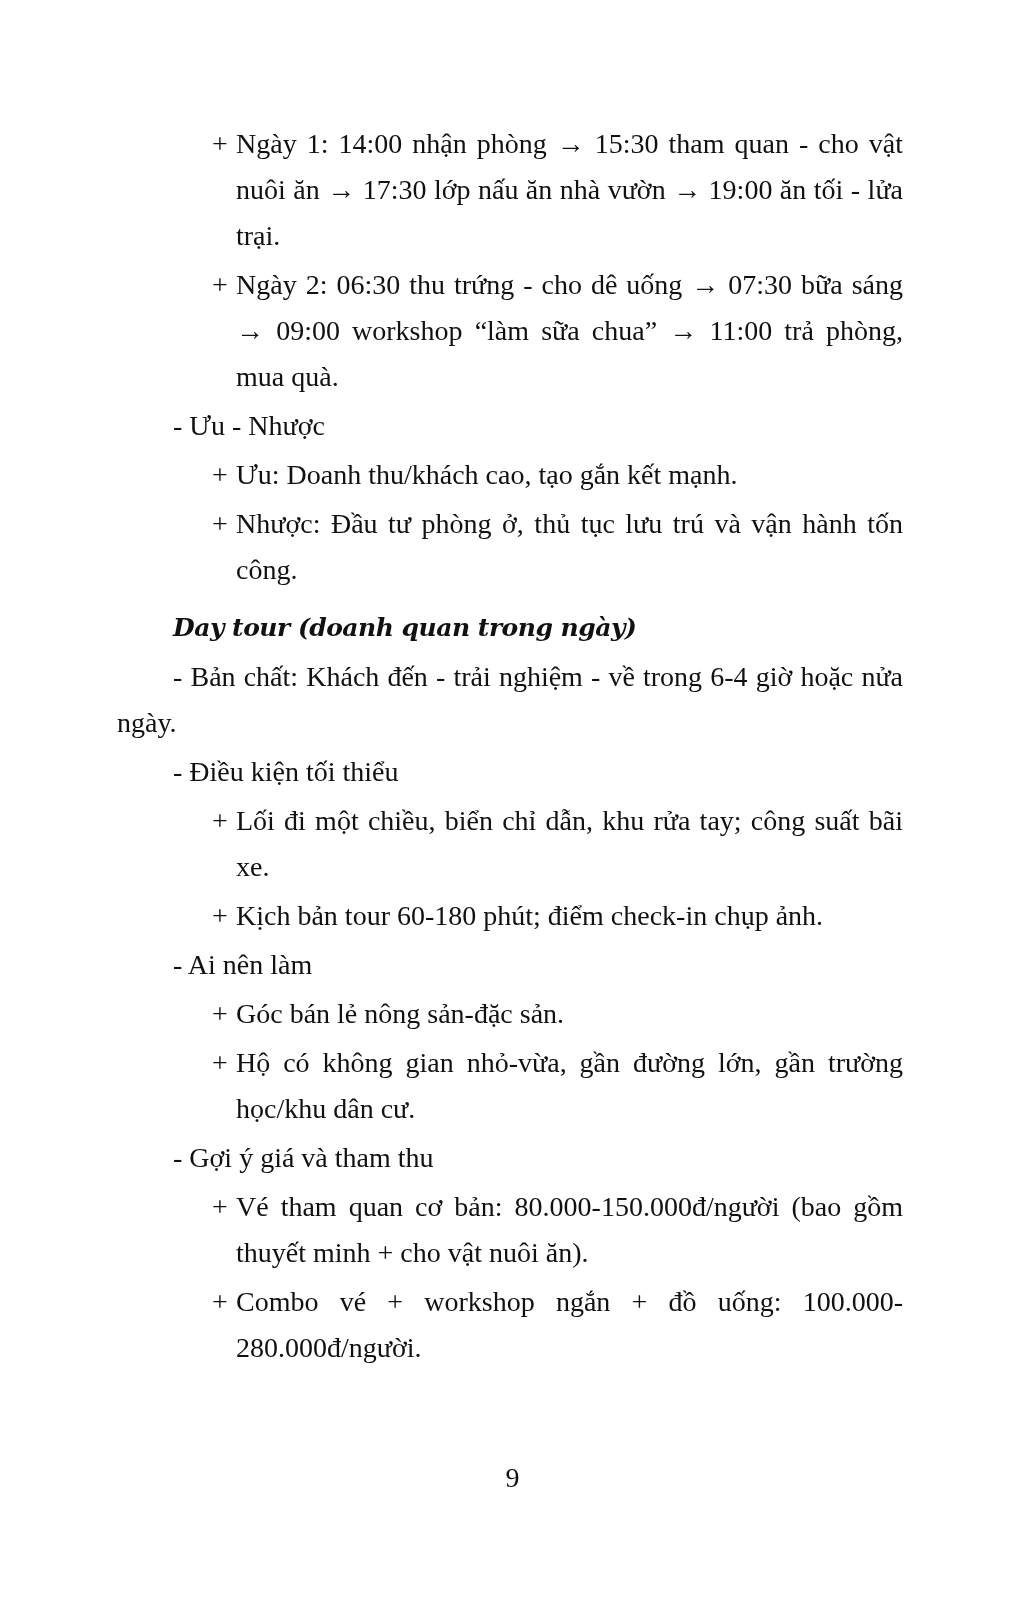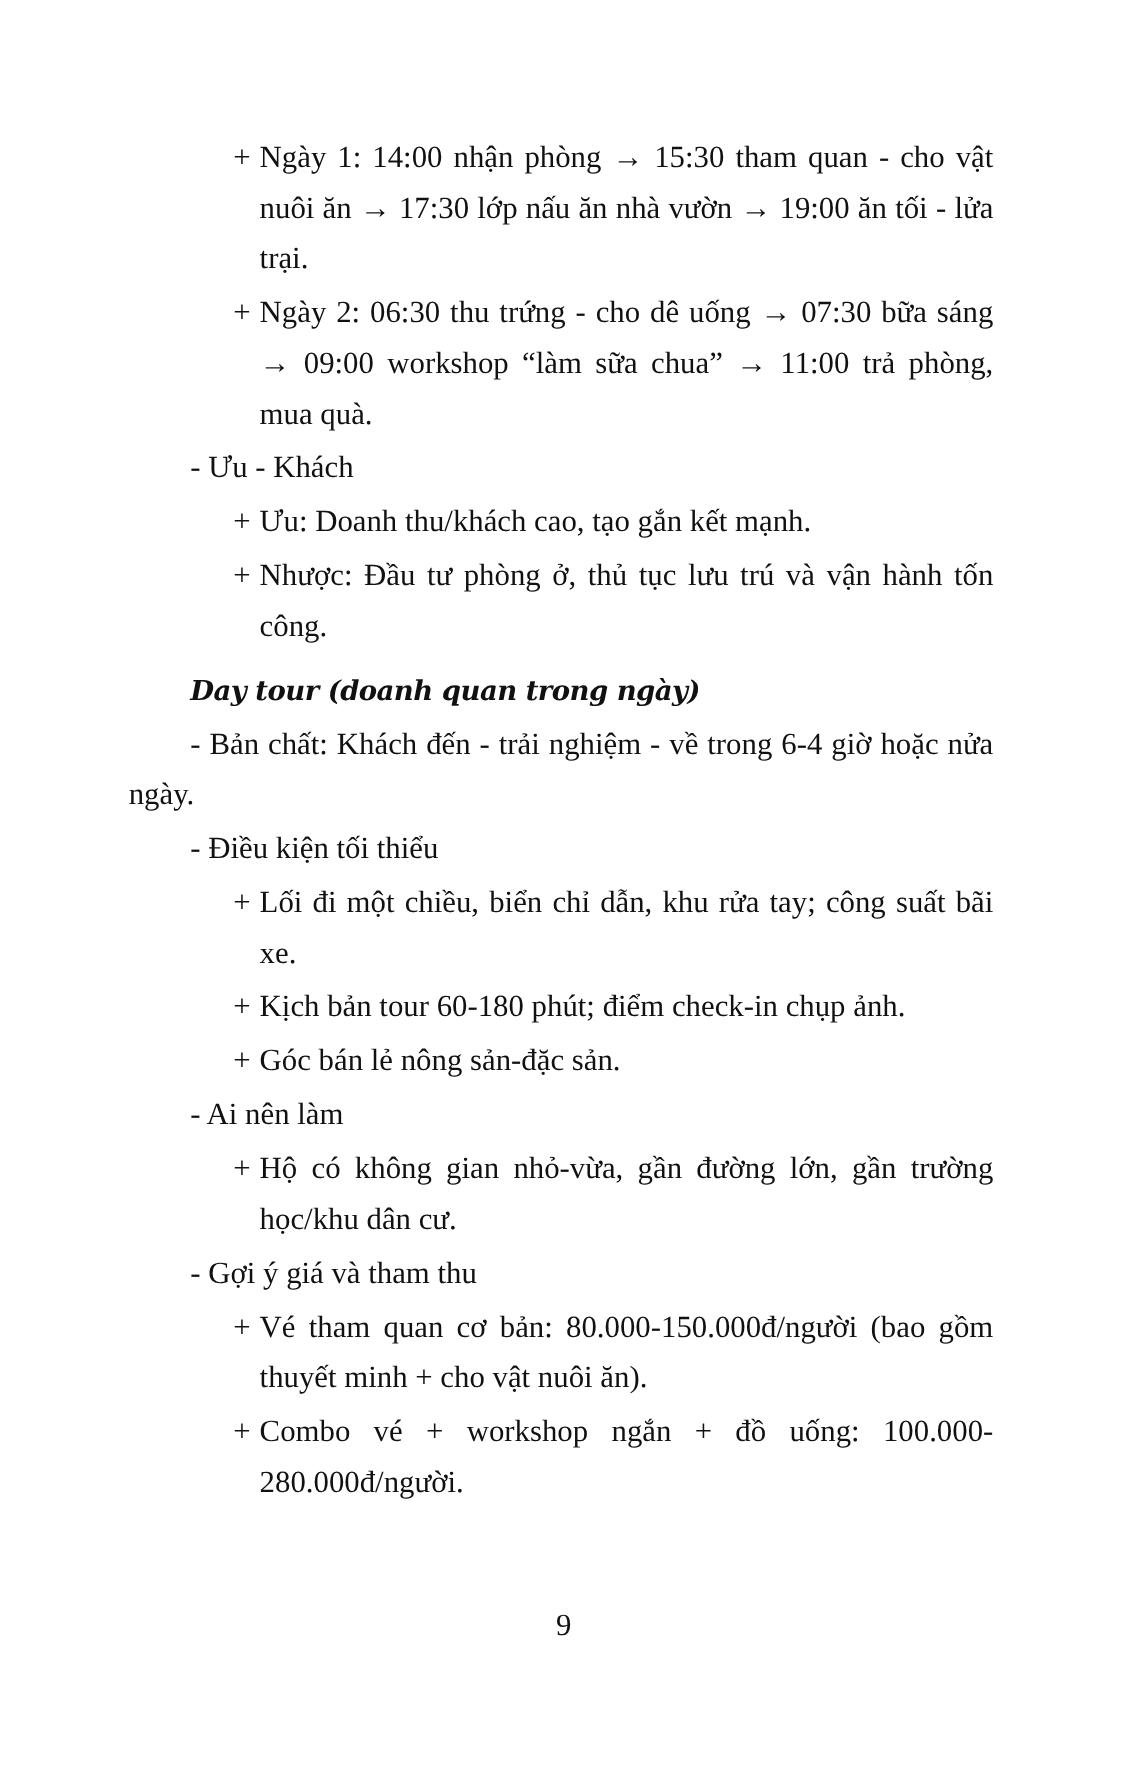--- a/index.html
+++ b/index.html
@@ -74,39 +74,39 @@
 </head>
 <body>
 
 <div class="page">
   <div class="content">
 
     <p class="para lvl2" style="margin-top:0"><span class="marker">+</span><span>Ngày 1: 14:00 nhận phòng → 15:30 tham quan - cho vật nuôi ăn → 17:30 lớp nấu ăn nhà vườn → 19:00 ăn tối - lửa trại.</span></p>
 
     <p class="para lvl2"><span class="marker">+</span><span>Ngày 2: 06:30 thu trứng - cho dê uống → 07:30 bữa sáng → 09:00 workshop “làm sữa chua” → 11:00 trả phòng, mua quà.</span></p>
 
-    <p class="para lvl1">- Ưu - Khách</p>
+    <p class="para lvl1">- Ưu - Nhược</p>
 
     <p class="para lvl2"><span class="marker">+</span><span>Ưu: Doanh thu/khách cao, tạo gắn kết mạnh.</span></p>
 
     <p class="para lvl2"><span class="marker">+</span><span>Nhược: Đầu tư phòng ở, thủ tục lưu trú và vận hành tốn công.</span></p>
 
     <p class="para heading">Day tour (doanh quan trong ngày)</p>
 
     <p class="para indent-first">- Bản chất: Khách đến - trải nghiệm - về trong 6-4 giờ hoặc nửa ngày.</p>
 
     <p class="para lvl1">- Điều kiện tối thiểu</p>
 
     <p class="para lvl2"><span class="marker">+</span><span>Lối đi một chiều, biển chỉ dẫn, khu rửa tay; công suất bãi xe.</span></p>
 
     <p class="para lvl2"><span class="marker">+</span><span>Kịch bản tour 60-180 phút; điểm check-in chụp ảnh.</span></p>
 
+    <p class="para lvl1">- Ai nên làm</p>
+
     <p class="para lvl2"><span class="marker">+</span><span>Góc bán lẻ nông sản-đặc sản.</span></p>
-
-    <p class="para lvl1">- Ai nên làm</p>
 
     <p class="para lvl2"><span class="marker">+</span><span>Hộ có không gian nhỏ-vừa, gần đường lớn, gần trường học/khu dân cư.</span></p>
 
     <p class="para lvl1">- Gợi ý giá và tham thu</p>
 
     <p class="para lvl2"><span class="marker">+</span><span>Vé tham quan cơ bản: 80.000-150.000đ/người (bao gồm thuyết minh + cho vật nuôi ăn).</span></p>
 
     <p class="para lvl2"><span class="marker">+</span><span>Combo vé + workshop ngắn + đồ uống: 100.000-280.000đ/người.</span></p>
 
   </div>

